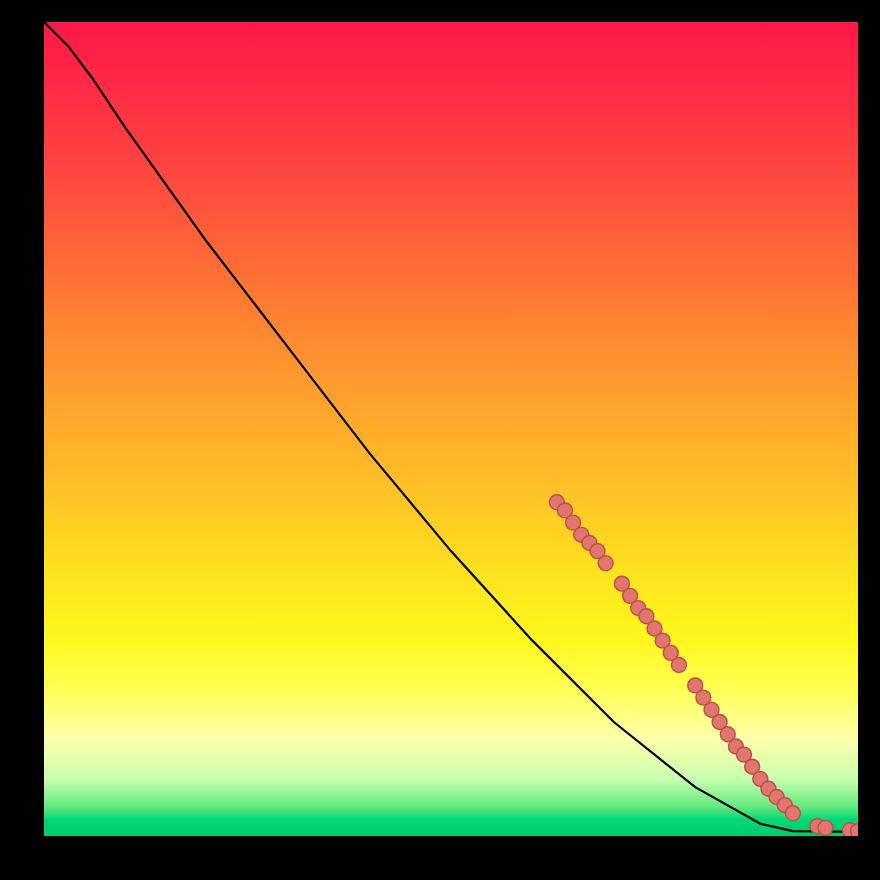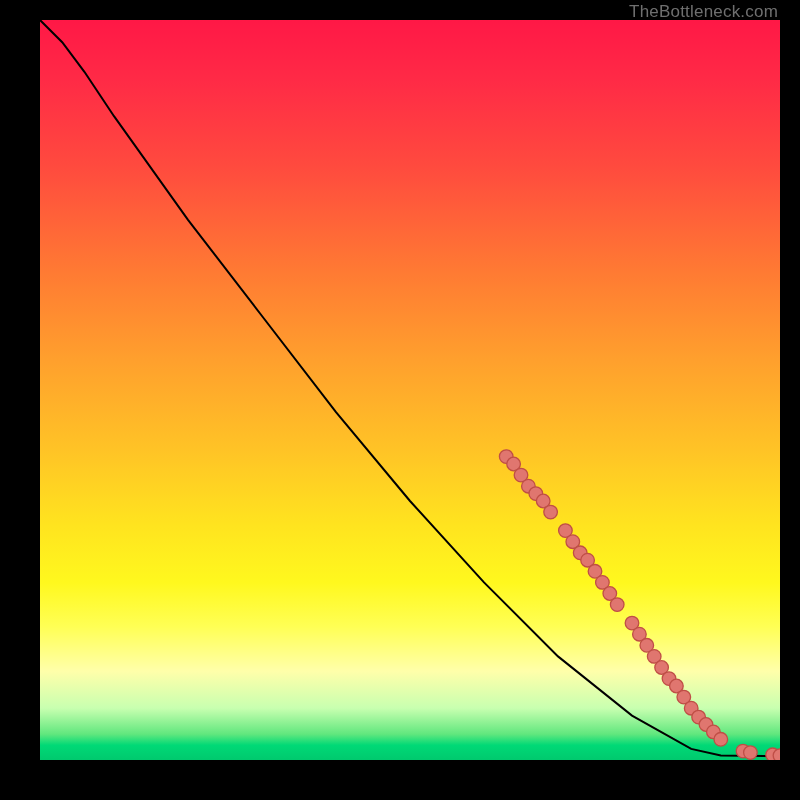--- a/index.html
+++ b/index.html
@@ -67,21 +67,20 @@
     fill: #e0766f;
     stroke: #bf4e46;
     stroke-width: 1.3;
   }
 </style>
 </head>
 <body>
 
 <div class="frame">
 
-  <div class="attribution">TheBottleneck.com</div>
 
   <div class="plot">
     <svg class="overlay" viewBox="0 0 740 740" preserveAspectRatio="none">
       <path id="curvePath" class="curve" d="M0.0 0.0 L22.2 22.2 L44.4 51.8 L74.0 96.2 L148.0 199.8 L222.0 296.0 L296.0 392.2 L370.0 481.0 L444.0 562.4 L518.0 636.4 L592.0 695.6 L651.2 728.9 L680.8 735.6 L740.0 736.3"></path>
       <g id="markers">
           <circle cx="466.2" cy="436.6" r="6.8" class="marker"></circle>
           <circle cx="473.6" cy="444.0" r="6.8" class="marker"></circle>
           <circle cx="481.0" cy="455.1" r="6.8" class="marker"></circle>
           <circle cx="488.4" cy="466.2" r="6.8" class="marker"></circle>
           <circle cx="495.8" cy="473.6" r="6.8" class="marker"></circle>

